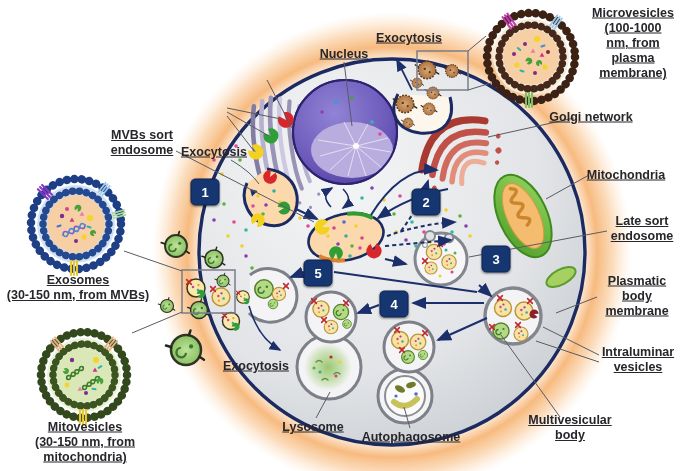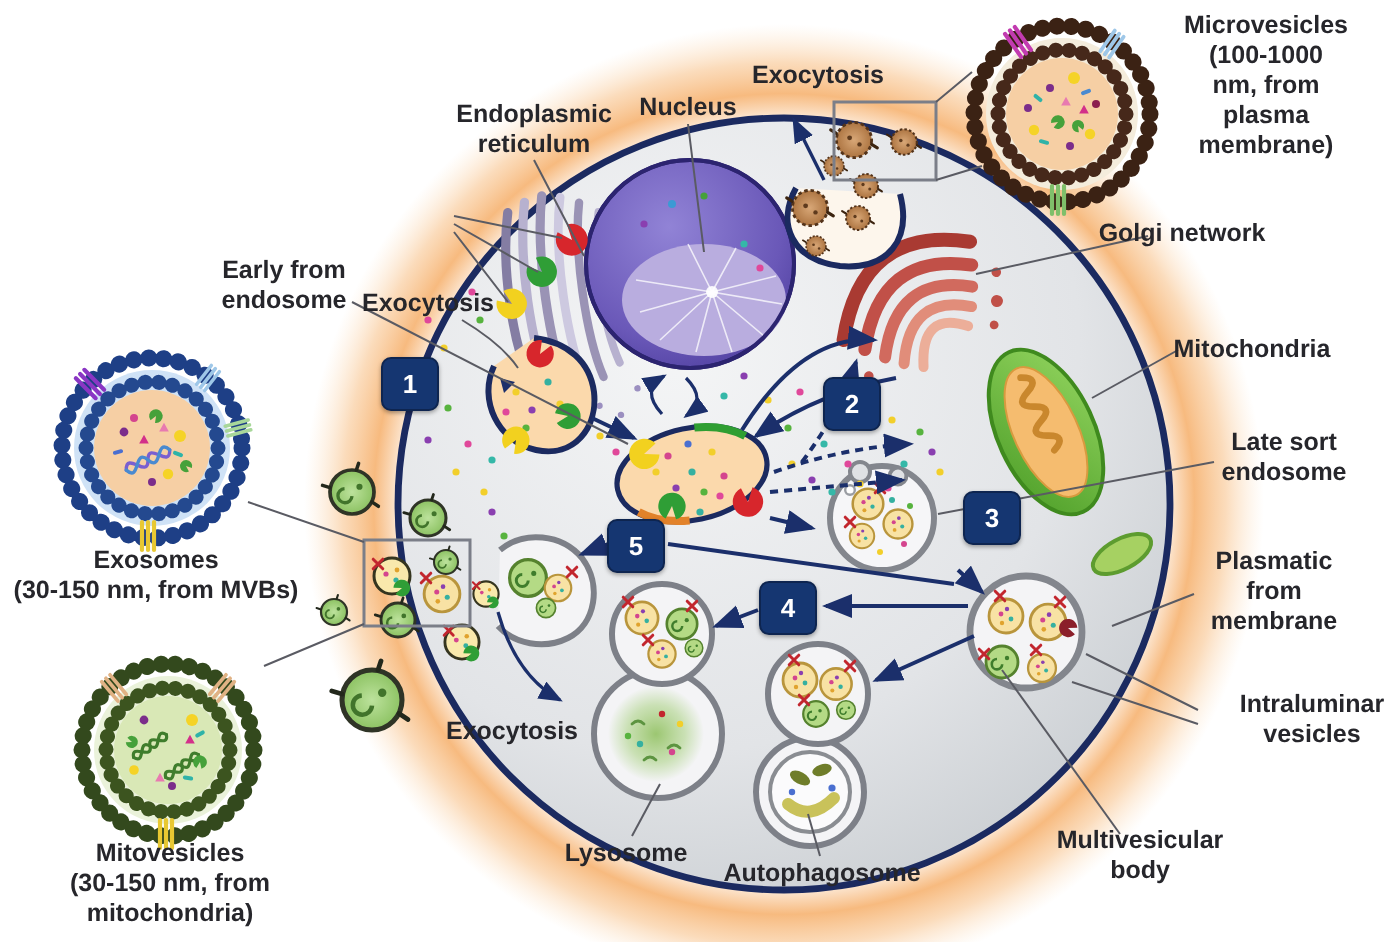--- a/index.html
+++ b/index.html
@@ -1,20 +1,20 @@
 <!DOCTYPE html>
 <html><head>
 <meta charset="utf-8">
 <style>
   html,body{margin:0;padding:0;background:#ffffff;}
   .stage{position:relative;width:696px;height:471px;background:#ffffff;overflow:hidden;
          font-family:"Liberation Sans",sans-serif;}
   .stage svg{position:absolute;left:0;top:0;}
   .lbl{position:absolute;transform:translate(-50%,-50%);white-space:pre-line;text-align:center;
-       color:#26262b;font-size:12.5px;font-weight:600;line-height:1.2;pointer-events:none;}
+       color:#26262b;font-size:12.5px;font-weight:600;line-height:1.2;pointer-events:none;text-decoration:underline;}
   .badge{position:absolute;width:27px;height:25px;transform:translate(-50%,-50%);
          background:#153671;border:1px solid #0e2550;border-radius:5px;color:#ffffff;
          font-size:13px;font-weight:700;display:flex;align-items:center;justify-content:center;
          box-shadow:0 1px 2px rgba(0,0,0,.35);}
 </style>
 </head>
 <body>
 
 <div class="stage">
 <svg width="696" height="471" viewBox="0 0 696 471">
@@ -470,34 +470,32 @@
           <use href="#dashr" fill="#2fb3a8" transform="translate(10,14) rotate(10)"></use>
       <use href="#pacman" fill="#46a13a" transform="translate(16,6) rotate(100) scale(0.45)"></use>
       <use href="#pacman" fill="#46a13a" transform="translate(-18,-4) rotate(200) scale(0.4)"></use>
     </g>
     <use href="#chan3" stroke="#e8c832" transform="translate(-1,42)"></use>
     <use href="#chan3" stroke="#e0b284" transform="translate(-27,-31) rotate(-40) scale(0.9)"></use>
     <use href="#chan3" stroke="#e0b284" transform="translate(27,-31) rotate(40) scale(0.9)"></use>
   </g>
 </svg>
 
-<div class="lbl" style="left:267px;top:65px">Endoplasmic
-reticulum</div>
 <div class="lbl" style="left:344px;top:54px">Nucleus</div>
 <div class="lbl" style="left:409px;top:38px">Exocytosis</div>
-<div class="lbl" style="left:142px;top:143px">Early from
+<div class="lbl" style="left:142px;top:143px">MVBs sort
 endosome</div>
 <div class="lbl" style="left:214px;top:152px">Exocytosis</div>
 <div class="lbl" style="left:591px;top:117px">Golgi network</div>
 <div class="lbl" style="left:626px;top:175px">Mitochondria</div>
 <div class="lbl" style="left:642px;top:229px">Late sort
 endosome</div>
-<div class="lbl" style="left:637px;top:296px">Plasmatic from
+<div class="lbl" style="left:637px;top:296px">Plasmatic body
 membrane</div>
-<div class="lbl" style="left:656px;top:360px">Intraluminar
+<div class="lbl" style="left:638px;top:360px">Intraluminar
 vesicles</div>
 <div class="lbl" style="left:411px;top:437px">Autophagosome</div>
 <div class="lbl" style="left:570px;top:428px">Multivesicular
 body</div>
 <div class="lbl" style="left:313px;top:427px">Lysosome</div>
 <div class="lbl" style="left:256px;top:366px">Exocytosis</div>
 <div class="lbl" style="left:633px;top:43px">Microvesicles
 (100-1000 nm, from
 plasma membrane)</div>
 <div class="lbl" style="left:78px;top:288px">Exosomes

